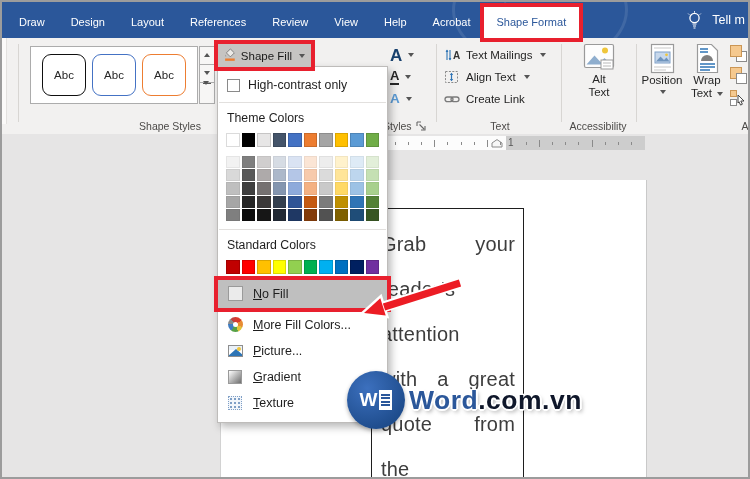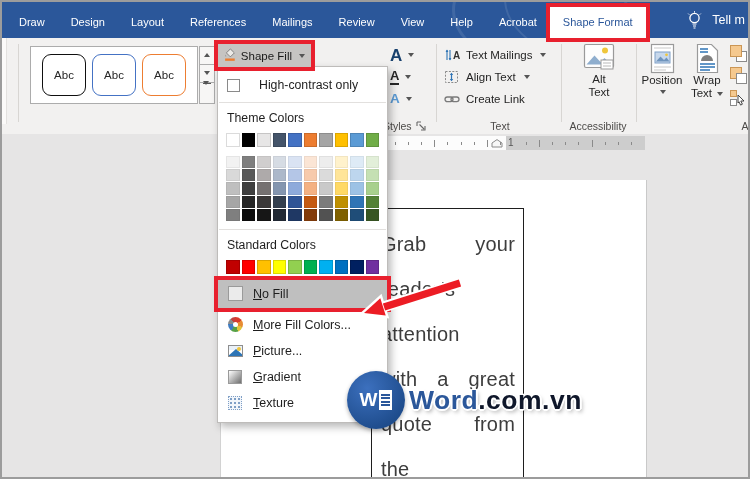--- a/index.html
+++ b/index.html
@@ -60,21 +60,21 @@
   .marker{position:absolute;left:271px;top:3px}
 
   .textbox{position:absolute;left:369px;top:74px;width:153px;height:280px;box-sizing:border-box;background:#fff;
            border:1.5px solid #1E1E1E;padding:13px 8px 0 9px}
   .tline{display:flex;align-items:center;height:45px;font-size:20px;color:#3D3D3D;letter-spacing:.2px;white-space:nowrap}
   .tline.justify{justify-content:space-between}
 
   
   .dropdown{position:absolute;left:215px;top:64px;width:171px;height:357px;box-sizing:border-box;background:#fff;
             border:1px solid #BEBCBA;box-shadow:3px 4px 8px rgba(0,0,0,.28);z-index:20}
-  .dd-check{display:flex;align-items:center;gap:19px;padding:11px 9px 10px;font-size:12.3px;color:#1E1E1E}
+  .dd-check{display:flex;align-items:center;gap:8px;padding:11px 9px 10px;font-size:12.3px;color:#1E1E1E}
   .cb{width:13px;height:13px;border:1px solid #8A8A8A;background:#fff;box-sizing:border-box}
   .dd-sep{height:1px;background:#E2E0DE;margin:0 1px}
   .dd-header{font-weight:normal;font-size:12.3px;color:#1E1E1E;padding:8px 9px 7px}
   .swrow{display:flex;justify-content:space-between;padding:1px 8px 0}
   .sw{width:13.5px;height:13.5px;box-shadow:inset 0 0 0 1px rgba(0,0,0,.14)}
   .variants{display:flex;justify-content:space-between;padding:9px 8px 8px}
   .vcol{display:flex;flex-direction:column;gap:1px}
   .vcell{width:13.5px;height:12.4px;box-shadow:inset 0 0 0 1px rgba(0,0,0,.05)}
   .dd-menu{padding-top:3px}
   .dd-item{display:flex;align-items:center;gap:10px;height:26px;padding:0 9px;font-size:12.5px;color:#1E1E1E;position:relative}
@@ -112,21 +112,20 @@
   <div class="tabbar">
     <div class="tabdeco">
       <div class="deco d1"></div>
         <div class="deco d2"></div>
     </div>
     <div id="tabs" style="display: flex;">
         <div class="tab">Draw</div>
         <div class="tab">Design</div>
         <div class="tab">Layout</div>
         <div class="tab">References</div>
-        <div class="tab">Mailings</div>
         <div class="tab">Review</div>
         <div class="tab">View</div>
         <div class="tab">Help</div>
         <div class="tab">Acrobat</div>
         <div class="tab active">Shape Format</div>
       </div>
     <div class="tellme">
       <svg width="17" height="19" viewBox="0 0 17 19">
         <circle cx="8.5" cy="7" r="4.6" fill="none" stroke="#fff" stroke-width="1.3"></circle>
         <path d="M6.5 13h4 M7 15h3 M7.5 17h2" stroke="#fff" stroke-width="1.2" fill="none"></path>
@@ -152,20 +151,21 @@
       <div class="scrollbtn">
           <span class="tri up"></span>
         </div>
       <div class="scrollbtn">
           <span class="tri"></span>
         </div>
       <div class="scrollbtn">
           <div><div class="morebar"></div><span class="tri"></span></div>
         </div>
     </div>
+    <div class="grouplabel" style="left:88px;width:160px">Shape Styles</div>
 
     <div class="shapefill">
       <svg width="16" height="17" viewBox="0 0 16 17">
         <rect x="4.8" y="1.2" width="7.6" height="7.6" transform="rotate(45 8.6 5)" fill="#ECEAE7" stroke="#6B6B6B" stroke-width="1"></rect>
         <path d="M2.6 7.2l-1.2 2.2 1.6.4z" fill="#8A8A8A"></path>
         <rect x="1.5" y="12.5" width="13" height="3.2" fill="#ED7D31"></rect>
       </svg>
       <span>Shape Fill</span>
       <span class="car"></span>
     </div>

